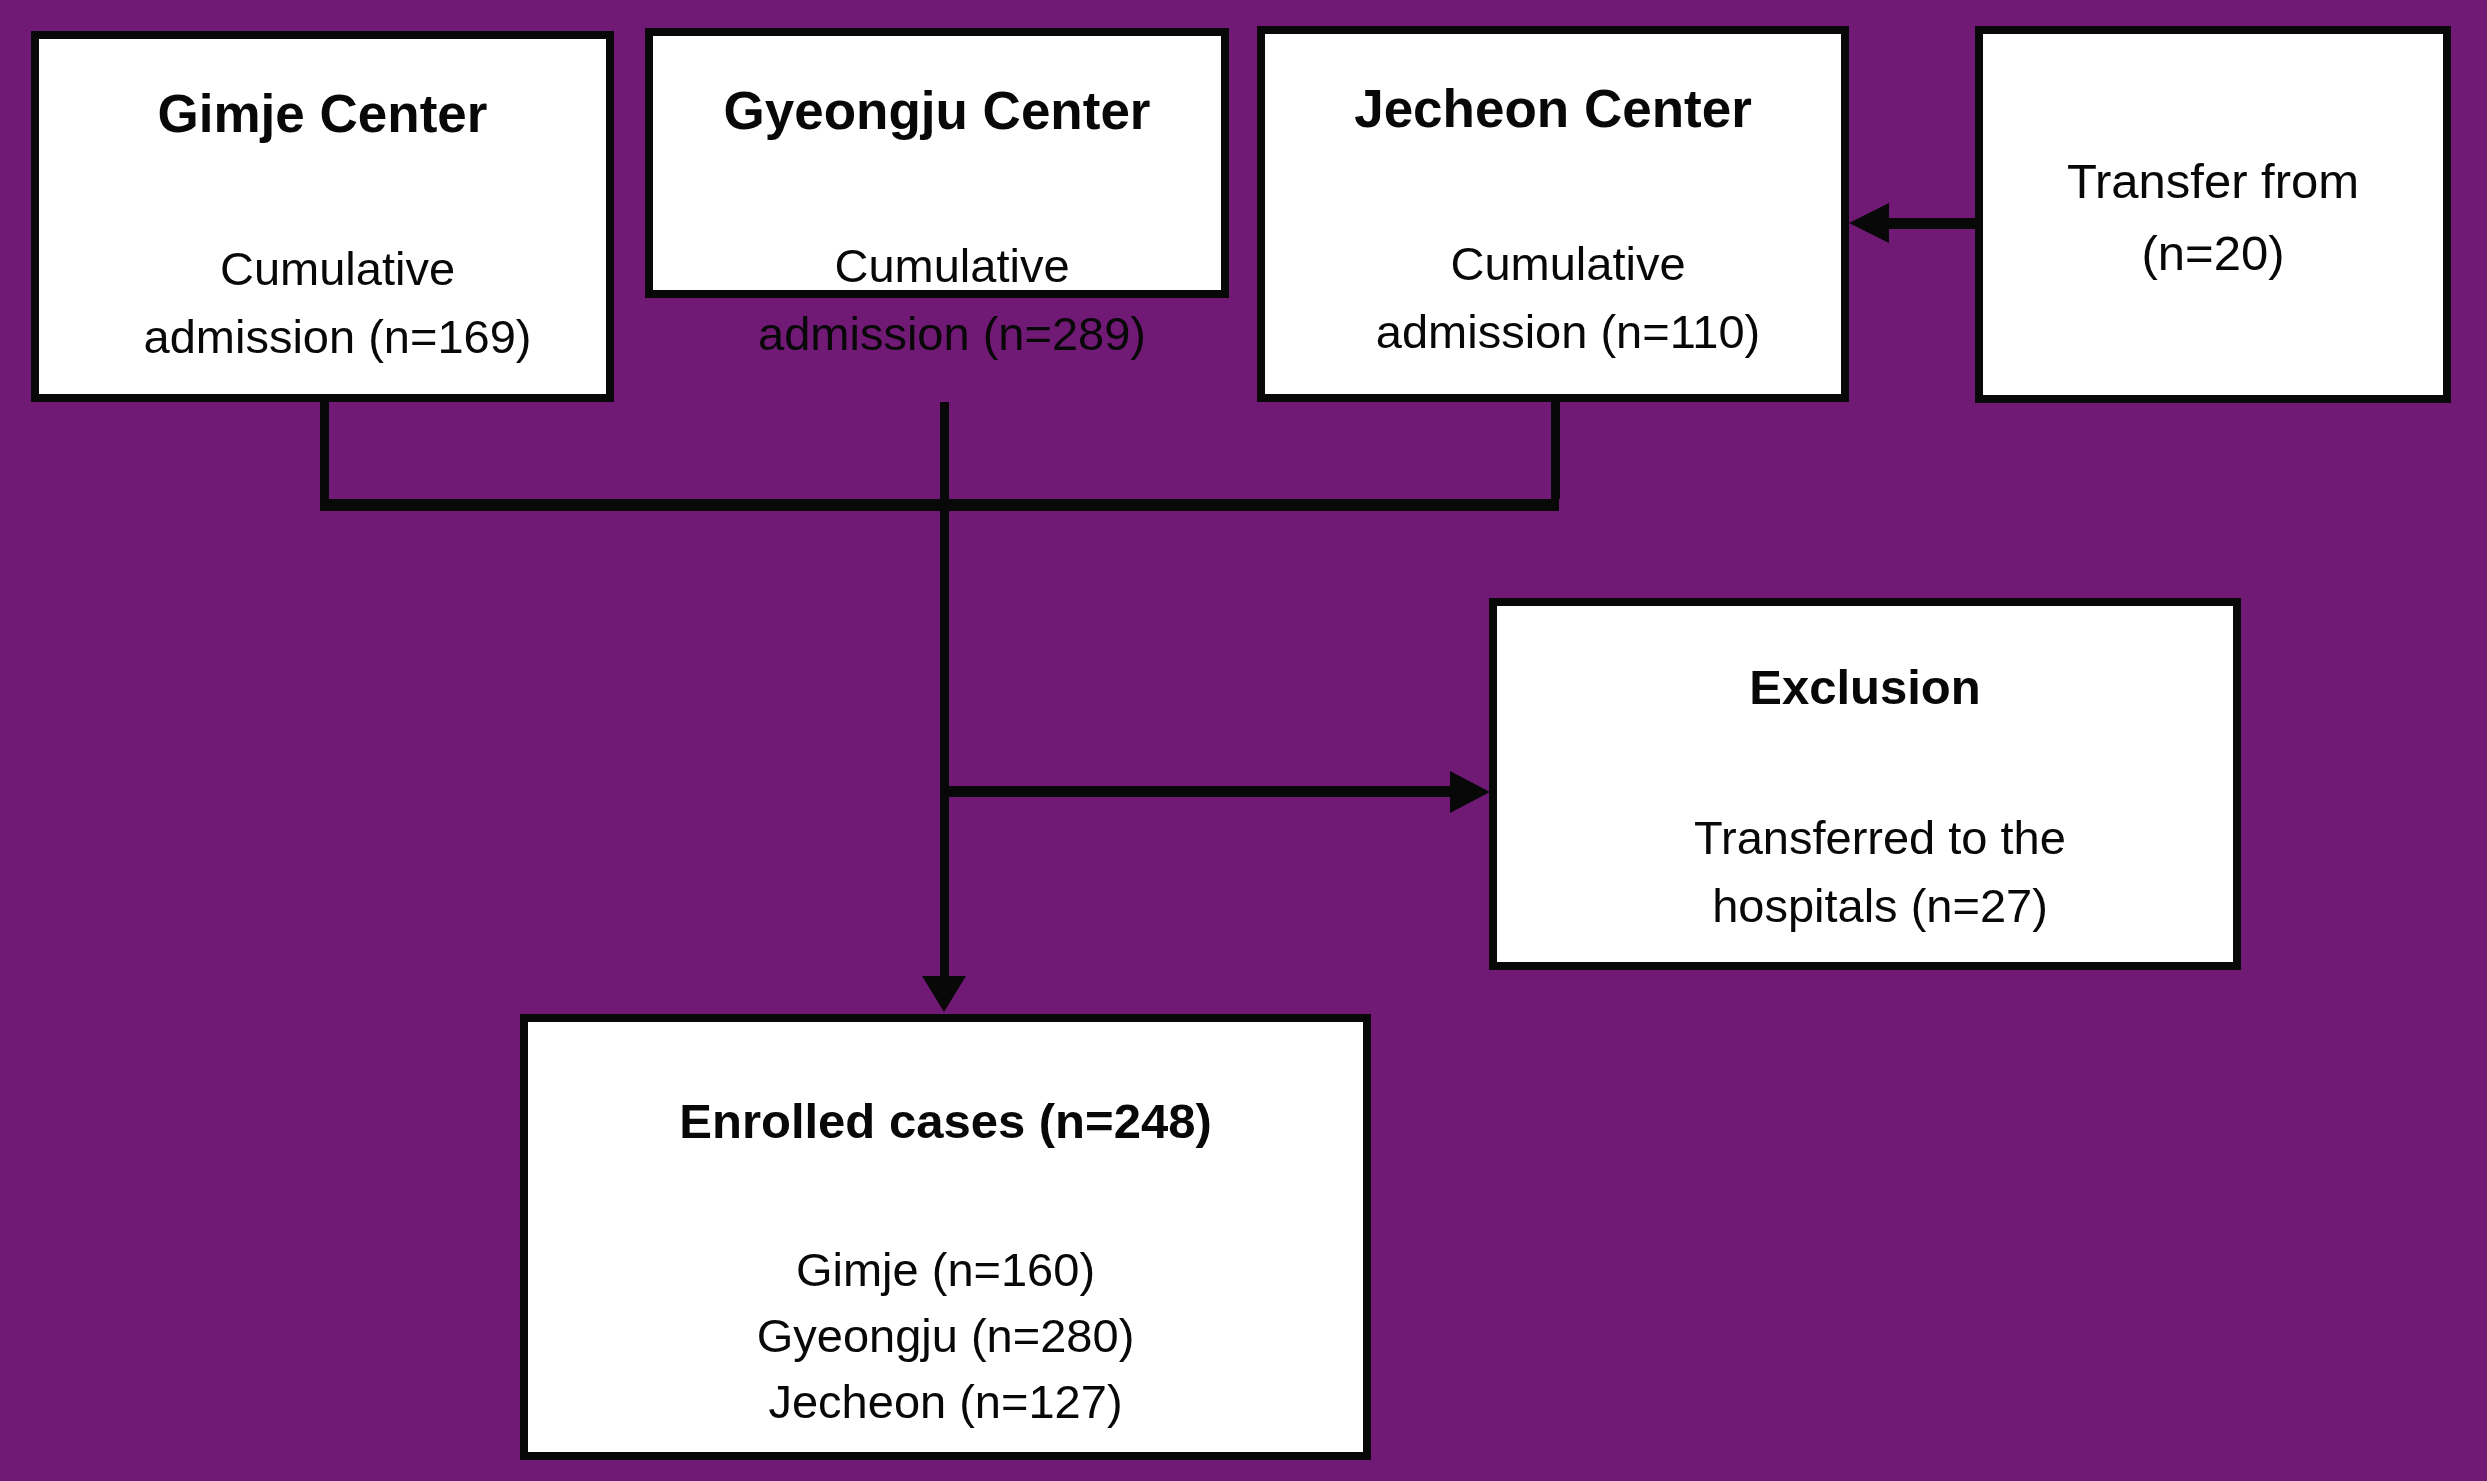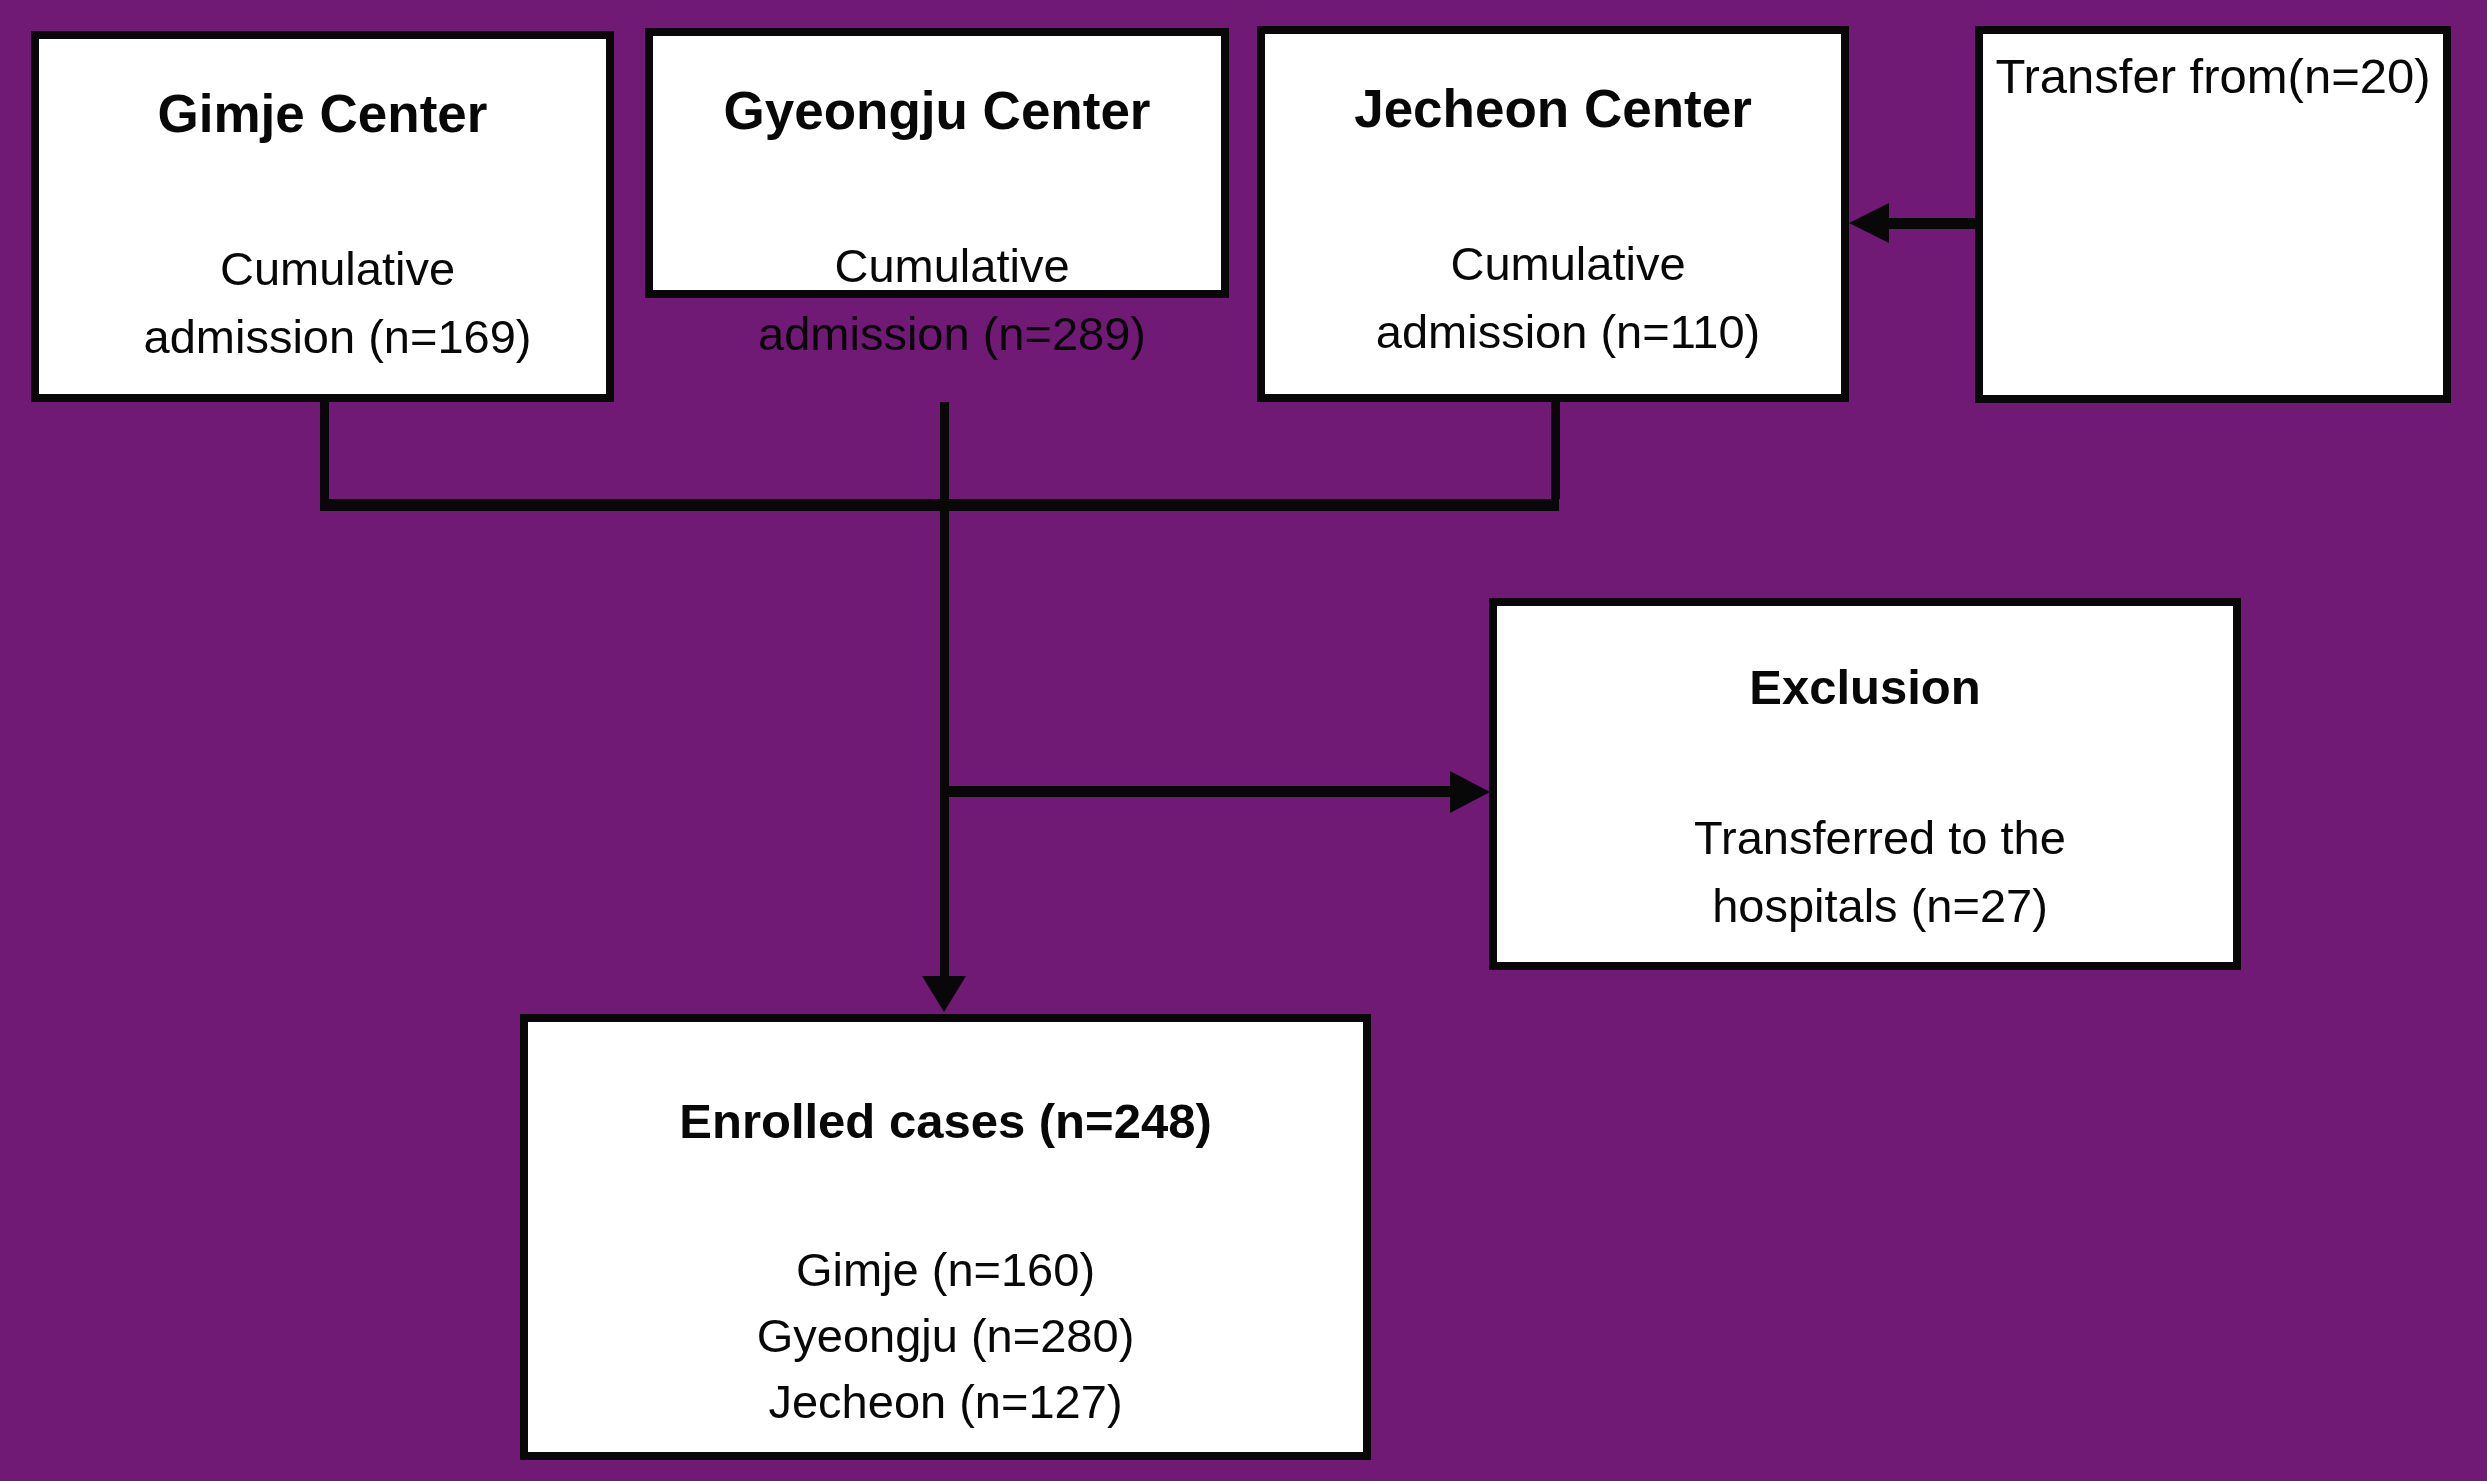--- a/index.html
+++ b/index.html
@@ -48,21 +48,21 @@
   }
   
   .box-gimje    { left: 31px;   top: 31px; width: 583px; height: 371px; }
   .box-gyeongju { left: 645px;  top: 28px; width: 584px; height: 270px; }
   .box-jecheon  { left: 1257px; top: 26px; width: 592px; height: 376px; }
   .center-box .title-lg { margin-top: 41px; }
   .center-box .box-body { margin-top: 87px; }
   
   .box-transfer {
     left: 1975px; top: 26px; width: 476px; height: 377px;
-    display: flex; flex-direction: row; justify-content: center;
+    display: flex; flex-direction: column; justify-content: center;
     padding-top: 5.7px;
   }
   .box-transfer .t-line { font-size: 49px; line-height: 72px; white-space: nowrap; }
   .box-transfer .t-bold { font-weight: 700; }
   
   .box-exclusion { left: 1489px; top: 598px; width: 752px; height: 372px; }
   .box-exclusion .title-md { margin-top: 47px; }
   .box-exclusion .box-body { margin-top: 83px; }
   
   .box-enrolled { left: 520px; top: 1014px; width: 851px; height: 446px; }

